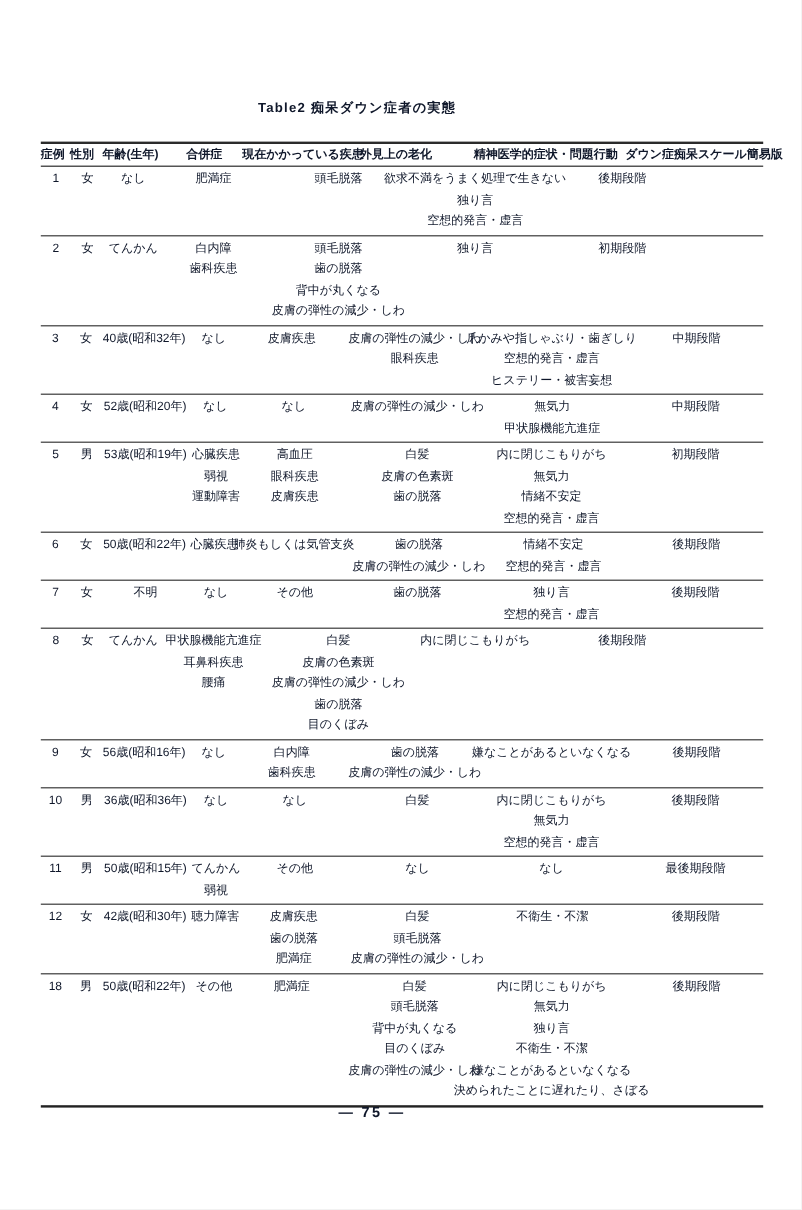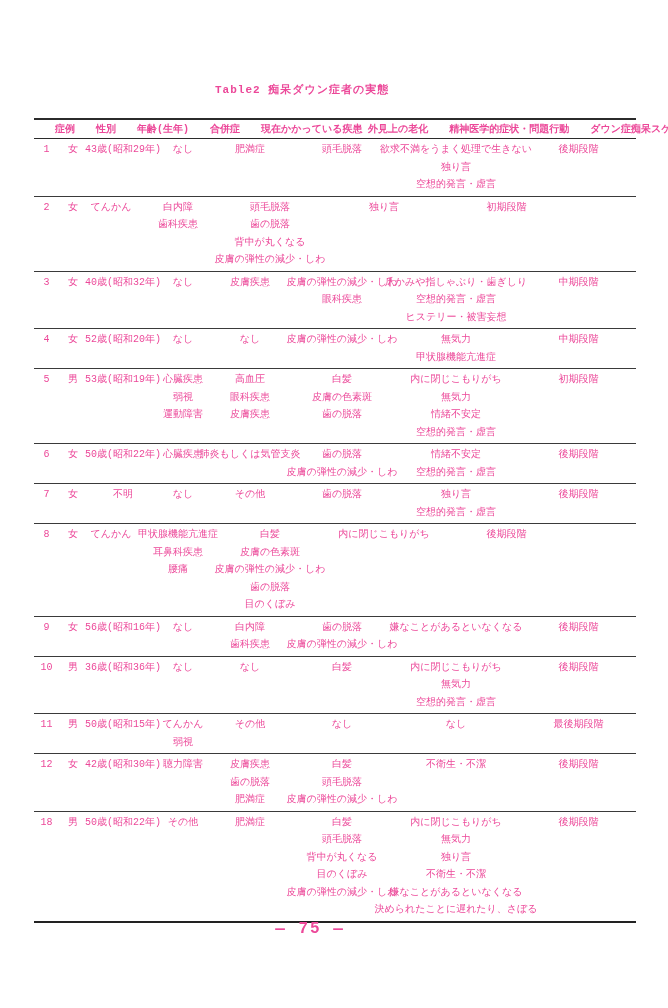--- a/index.html
+++ b/index.html
@@ -1,22 +1,22 @@
 <!DOCTYPE html>
 <html><head>
 <meta charset="utf-8">
 <style>
   html,body { margin:0; padding:0; background:#e8e8e8; }
   .page {
     position:relative;
     width:668px; height:1008px;
     margin:0 auto;
     background:#ffffff;
-    font-family:Liberation Mono, monospace;
-    color:#ec4899;
+    font-family:Liberation Sans, sans-serif;
+    color:#0f172a;
     overflow:hidden;
   }
   .doc-title {
     position:absolute;
     top:82px; left:215px;
     font-size:11px; font-weight:bold;
     letter-spacing:1px;
     white-space:nowrap;
   }
   .table-wrap {
@@ -29,21 +29,20 @@
     align-items:flex-end;
     border-top:2px solid #2b2b2b;
     border-bottom:1px solid #2b2b2b;
     font-weight:bold;
     height:18px;
   }
   .thead .cell {
     font-size:10px;
     line-height:17px;
     white-space:nowrap;
-    margin-left:21px;
   }
   .tblock {
     display:flex;
     border-bottom:1px solid #3a3a3a;
     padding:2px 0 2px 0;
   }
   .tblock:last-child { border-bottom:2px solid #222; }
   .col { display:flex; flex-direction:column; align-items:center; }
   .line {
     height:17.5px;
@@ -51,28 +50,28 @@
     font-size:10px;
     white-space:nowrap;
     text-align:center;
   }
   
   .c0 { width:25px; }
   .c1 { width:28px; }
   .c2 { width:72px; }
   .c3 { width:48px; }
   .c4 { width:86px; }
-  .c5 { width:98px; }
+  .c5 { width:98px;padding-left:12px; }
   .c6 { width:130px; }
   .c7 { width:115px; }
   .page-number {
     position:absolute;
     top:920px; left:0; width:620px;
     text-align:center;
-    font-size:16px;
+    font-size:12px;
     letter-spacing:2px;
     font-weight:bold;
   }
 </style>
 </head>
 <body>
 
 <div class="page">
   <div class="doc-title">Table2  痴呆ダウン症者の実態</div>
 
@@ -88,23 +87,20 @@
         <div class="cell c7">ダウン症痴呆スケール簡易版</div>
       </div>
     <div id="tbody">
         <div class="tblock">
           <div class="col c0">
             <div class="line">1</div>
           </div>
           <div class="col c1">
             <div class="line">女</div>
           </div>
-          <div class="col c2">
-            <div class="line">43歳(昭和29年)</div>
-          </div>
           <div class="col c3">
             <div class="line">なし</div>
           </div>
           <div class="col c4">
             <div class="line">肥満症</div>
           </div>
           <div class="col c5">
             <div class="line">頭毛脱落</div>
           </div>
           <div class="col c6">

